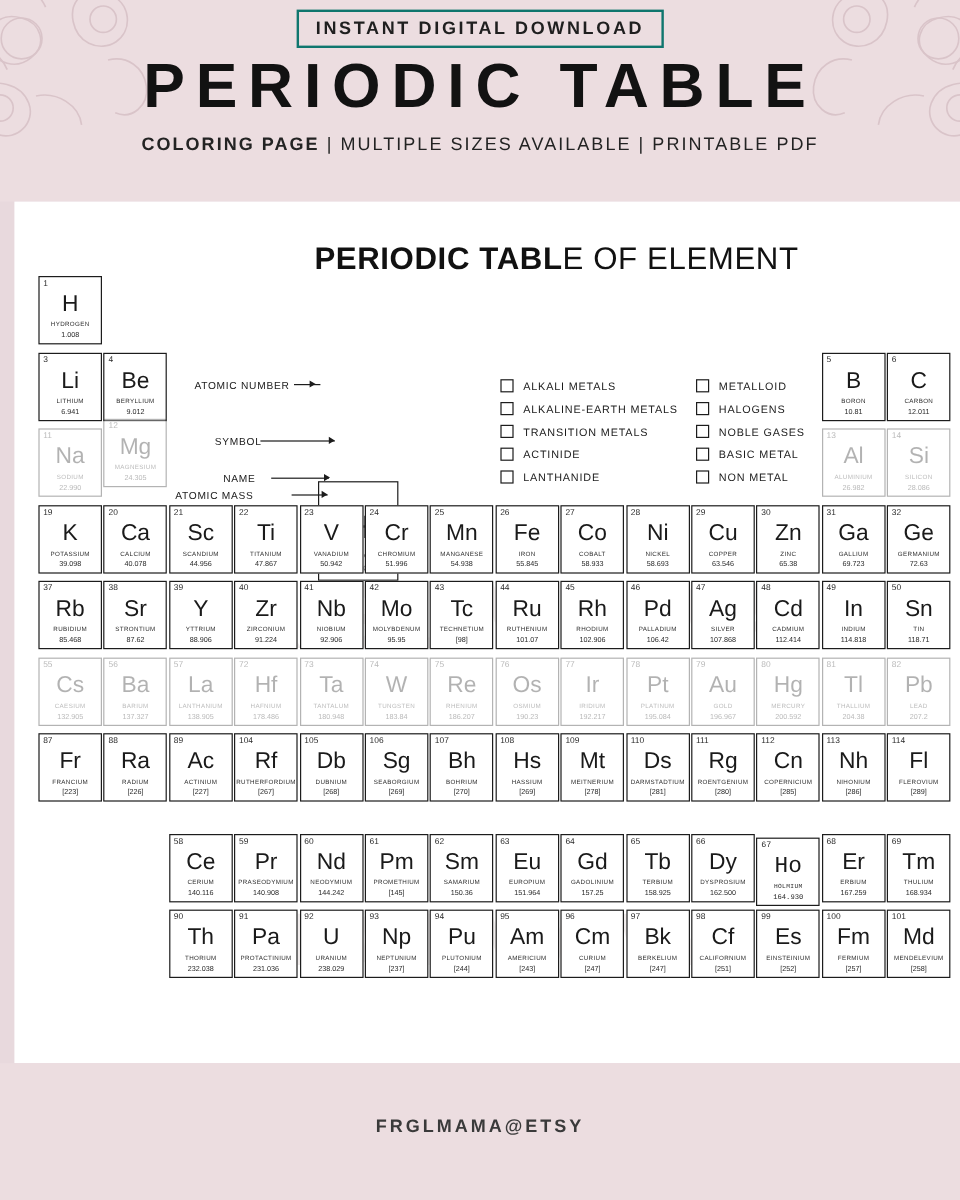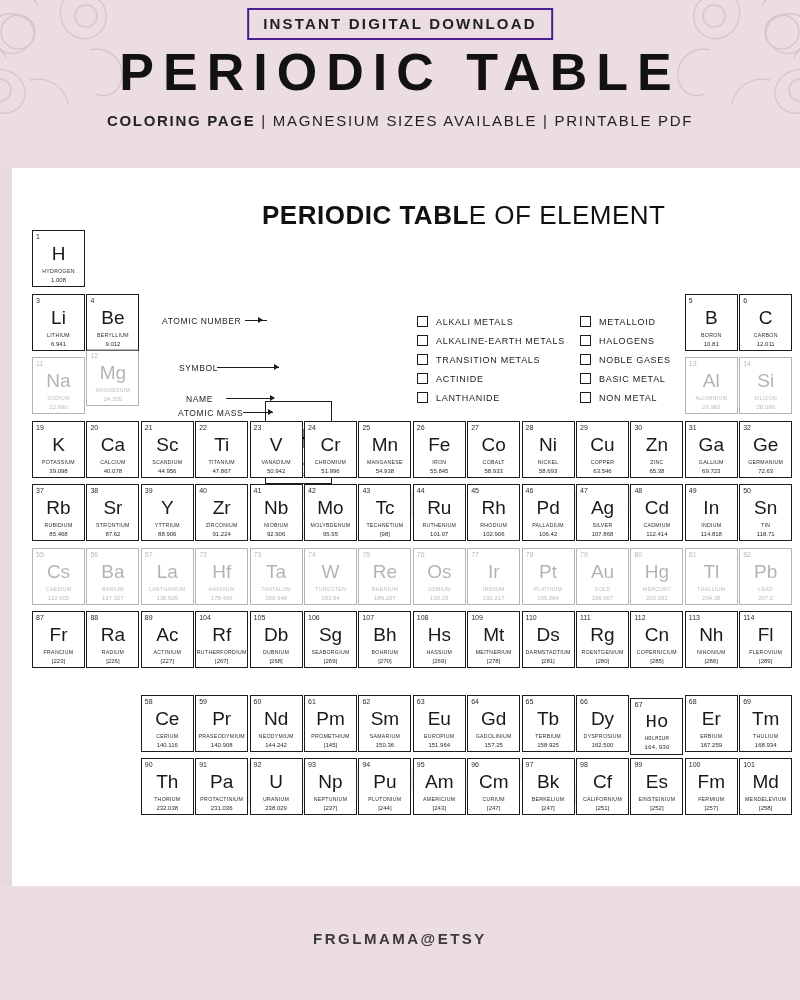--- a/index.html
+++ b/index.html
@@ -21,21 +21,21 @@
   }
   .floral {
     position:absolute; top:-20px; opacity:.55;
     color:#d9c2c7;
   }
   .floral.left { left:-30px; }
   .floral.right { right:-30px; }
 
   .badge {
     position:absolute; left:50%; top:8px; transform:translateX(-50%);
-    border:2px solid #4c1d95;
+    border:2px solid #0f766e;
     padding:5px 14px 6px 14px;
     font-size:15px; font-weight:bold; letter-spacing:2.2px;
     color:#1f1f1f; background:transparent;
     white-space:nowrap;
   }
   .title {
     position:absolute; left:0; right:0; top:42px;
     text-align:center;
     font-size:52px; font-weight:bold; letter-spacing:9px;
     color:#121212;
@@ -176,21 +176,21 @@
       <path d="M190 60 C174 56 160 64 154 78"></path>
       <circle cx="74" cy="36" r="11"></circle>
       <circle cx="160" cy="110" r="11"></circle>
       <path d="M70 70 C54 66 40 76 38 92 C36 108 50 120 64 114"></path>
     </g>
   </svg>
 
   <div class="badge">INSTANT DIGITAL DOWNLOAD</div>
   <div class="title">PERIODIC TABLE</div>
   <div class="subtitle">
-    <b>COLORING PAGE</b><span> | </span><span>MAGNESIUM SIZES AVAILABLE</span><span> | </span><span>PRINTABLE PDF</span>
+    <b>COLORING PAGE</b><span> | </span><span>MULTIPLE SIZES AVAILABLE</span><span> | </span><span>PRINTABLE PDF</span>
   </div>
 </div>
 
 <div class="sheet">
 
   <div class="watermark">FRGLMAMA</div>
   <div class="watermark w2">FRGLMAMA</div>
 
   <div class="sheet-title">
     <b>PERIODIC TABL</b><span>E OF ELEMENT</span>
@@ -207,21 +207,21 @@
   <div class="arrowR" style="left:246px; top:149px;"></div>
 
   <div class="keylabel" style="left:167px; top:195px;">SYMBOL</div>
   <div class="keyline" style="left:205px; top:199px; width:62px;"></div>
   <div class="arrowR" style="left:262px; top:196px;"></div>
 
   <div class="keylabel" style="left:174px; top:226px;">NAME</div>
   <div class="keyline" style="left:214px; top:230px; width:48px;"></div>
   <div class="arrowR" style="left:258px; top:227px;"></div>
 
-  <div class="keylabel" style="left:166px; top:240px;">ATOMIC MASS</div>
+  <div class="keylabel" style="left:134px; top:240px;">ATOMIC MASS</div>
   <div class="keyline" style="left:231px; top:244px; width:30px;"></div>
   <div class="arrowR" style="left:256px; top:241px;"></div>
 
   <div class="legend" id="legend-col1" style="left:405px; top:148px;">
       <div class="row">
         <span class="box"></span>
         <span class="lb">ALKALI METALS</span>
       </div>
       <div class="row">
         <span class="box"></span>

